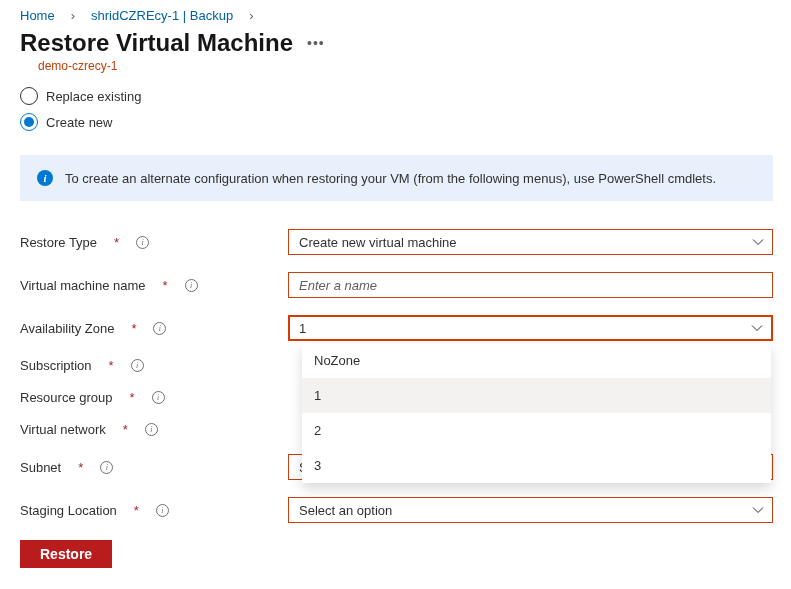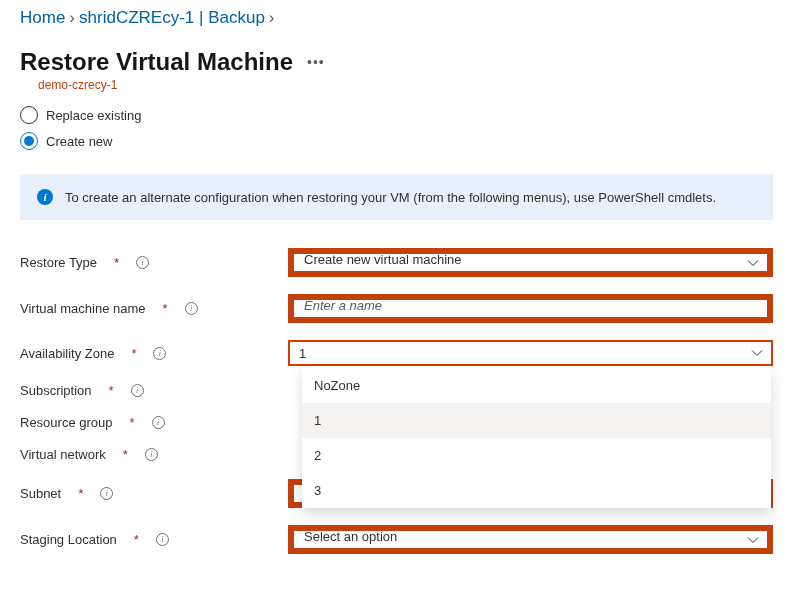--- a/index.html
+++ b/index.html
@@ -4,21 +4,21 @@
 <style>
   * { box-sizing: border-box; margin: 0; padding: 0; }
   body {
     font-family: "Segoe UI", -apple-system, sans-serif;
     font-size: 13px;
     color: #323130;
     background: #fff;
     padding: 8px 18px 20px 20px;
     width: 791px;
   }
-  .breadcrumb { font-size: 17px; margin-bottom: 20px; display: flex; align-items: center; gap: 4px; }
+  .breadcrumb { font-size: 13px; margin-bottom: 6px; display: flex; align-items: center; gap: 16px; }
   .breadcrumb a { color: #0062a3; text-decoration: none; cursor: pointer; }
   .breadcrumb .sep { color: #605e5c; }
   .title-row { display: flex; align-items: center; gap: 14px; margin-bottom: 2px; }
   h1 { font-size: 24px; font-weight: 600; color: #161616; }
   .more-icon { color: #605e5c; font-size: 14px; letter-spacing: 1px; }
   .subtitle { font-size: 12px; color: #c2410c; margin-left: 18px; margin-bottom: 14px; }
   .radio-group { margin-bottom: 24px; }
   .radio-row { display: flex; align-items: center; gap: 8px; margin-bottom: 8px; cursor: pointer; }
   .radio {
     width: 18px; height: 18px; border-radius: 50%; border: 1px solid #323130;
@@ -39,43 +39,43 @@
   .form-row { display: flex; align-items: center; margin-bottom: 17px; }
   .form-label { width: 268px; display: flex; align-items: center; gap: 17px; font-size: 13px; color: #323130; }
   .req { color: #a4262c; }
   .help-icon {
     width: 13px; height: 13px; border-radius: 50%; border: 1px solid #707070;
     display: inline-flex; align-items: center; justify-content: center;
     font-size: 8px; color: #707070; font-style: italic; font-family: Georgia, serif; cursor: pointer;
   }
   .form-control { flex: 1; position: relative; }
   .select, .input {
-    width: 100%; border: 6px solid #c2410c; padding: 5px 28px 12px 10px;
+    width: 100%; border: 1px solid #c2410c; padding: 5px 28px 4px 10px;
     font-size: 13px; background: #fff; color: #323130; height: 26px;
     display: flex; align-items: center; cursor: pointer;
   }
   .input { cursor: text; }
   .input::placeholder { color: #605e5c; font-style: italic; }
   input.input { font-family: inherit; outline: none; }
   .select { position: relative; }
   .chev {
     position: absolute; right: 8px; top: 50%; transform: translateY(-50%);
     pointer-events: none;
   }
   .chev svg { width: 12px; height: 12px; display: block; }
   .highlighted { border: 2px solid #d83b01 !important; padding: 4px 27px 4px 9px; }
   .dropdown {
     position: absolute; left: 14px; right: 2px; top: 28px; background: #fff;
     box-shadow: 0 6px 12px rgba(0,0,0,0.15); z-index: 10;
   }
   .dropdown-item { padding: 10px 12px; font-size: 13px; cursor: pointer; }
   .dropdown-item.hover { background: #f3f2f1; }
   .restore-btn {
-    background: #ef4444; color: #fff; border: none; padding: 6px 20px;
-    font-size: 14px; font-weight: 600; cursor: pointer; margin-top: 22px;
+    background: #b91c1c; color: #fff; border: none; padding: 6px 20px;
+    font-size: 14px; font-weight: 600; cursor: pointer; 
   }
 </style>
 </head>
 <body>
 
 
 
 <div class="breadcrumb">
   <a>Home</a>
   <span class="sep">›</span>

